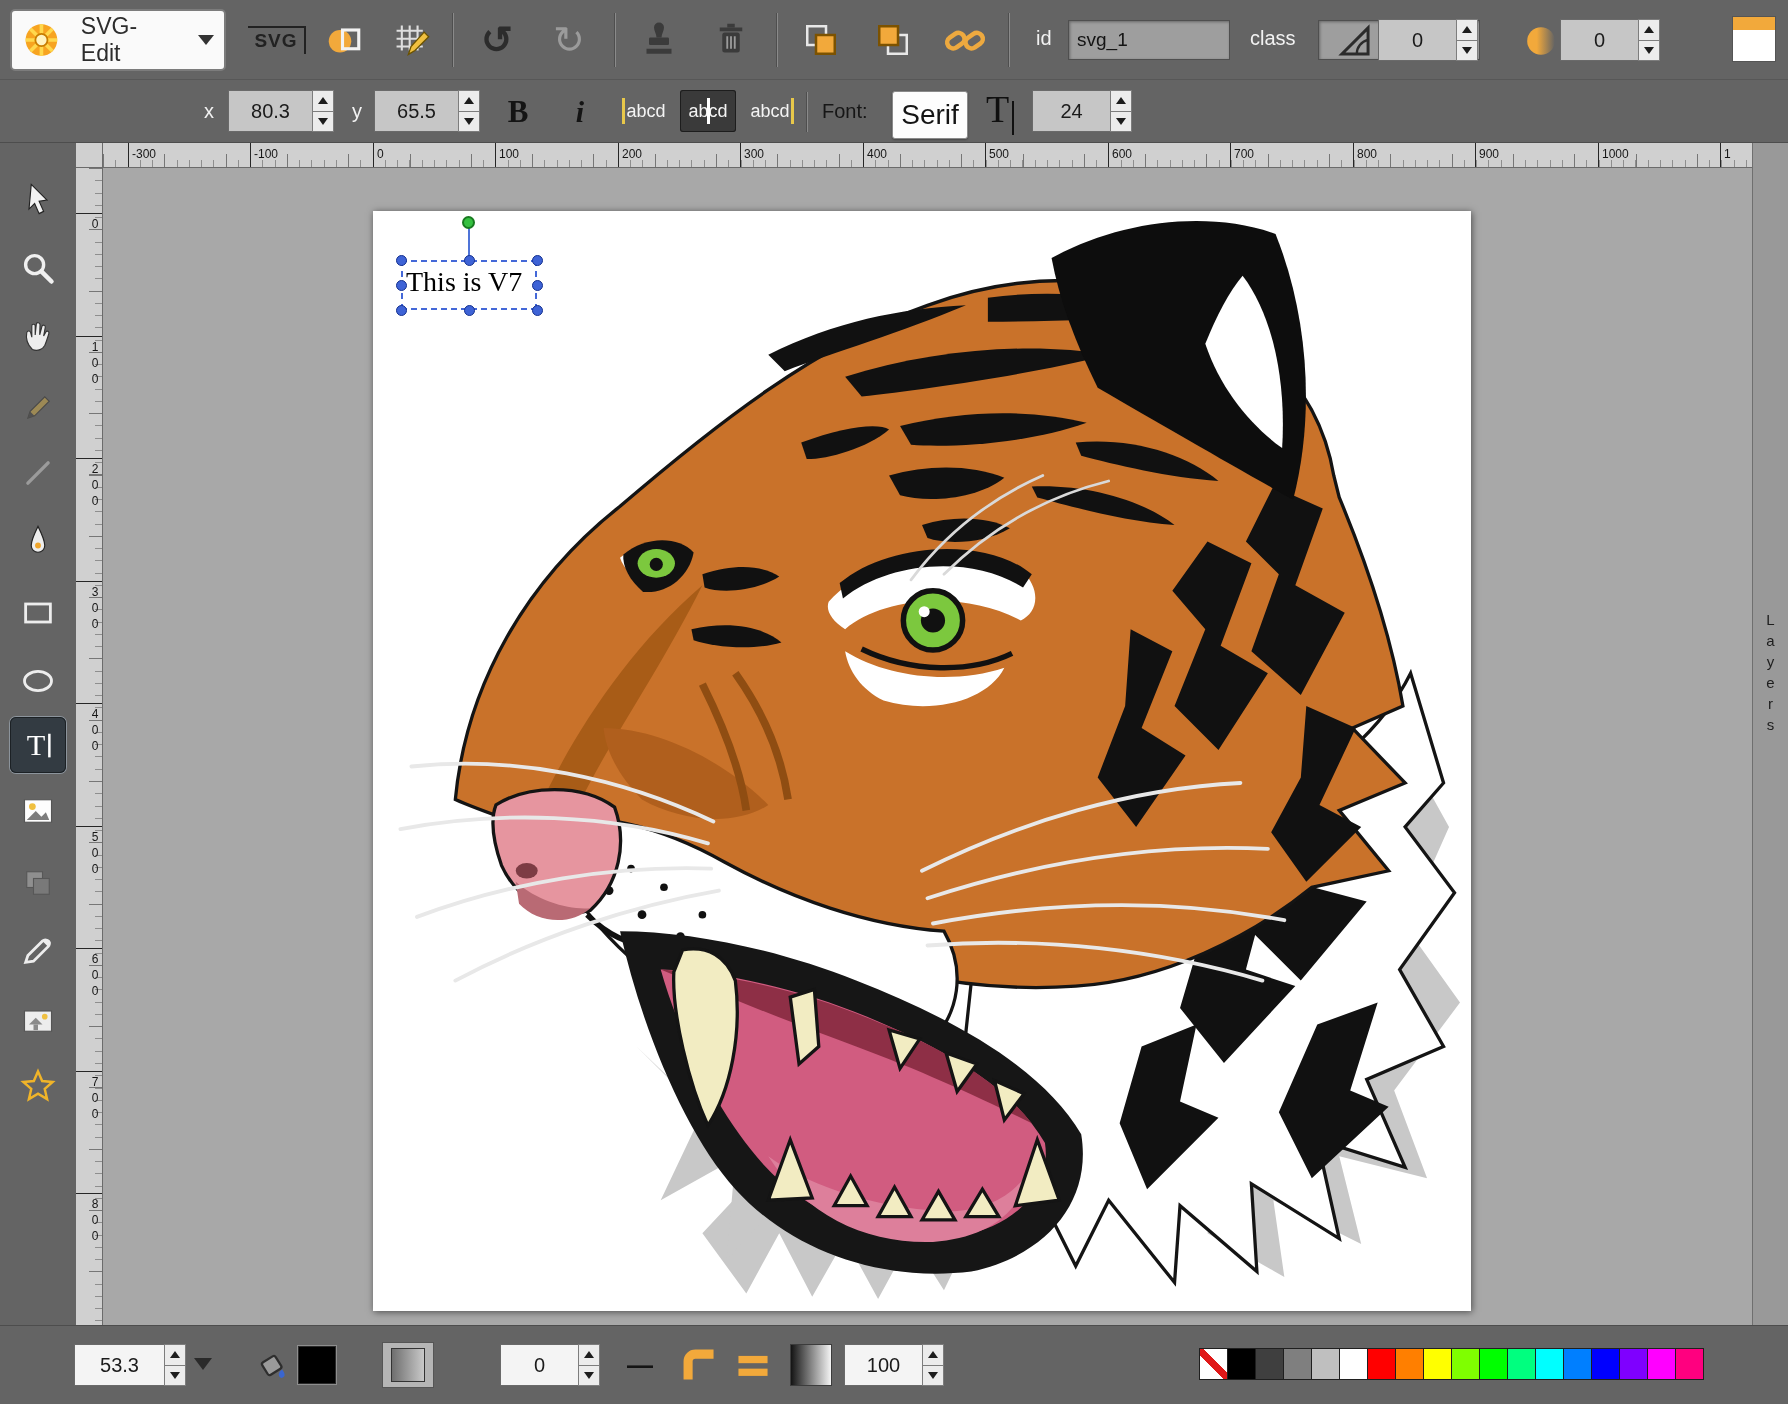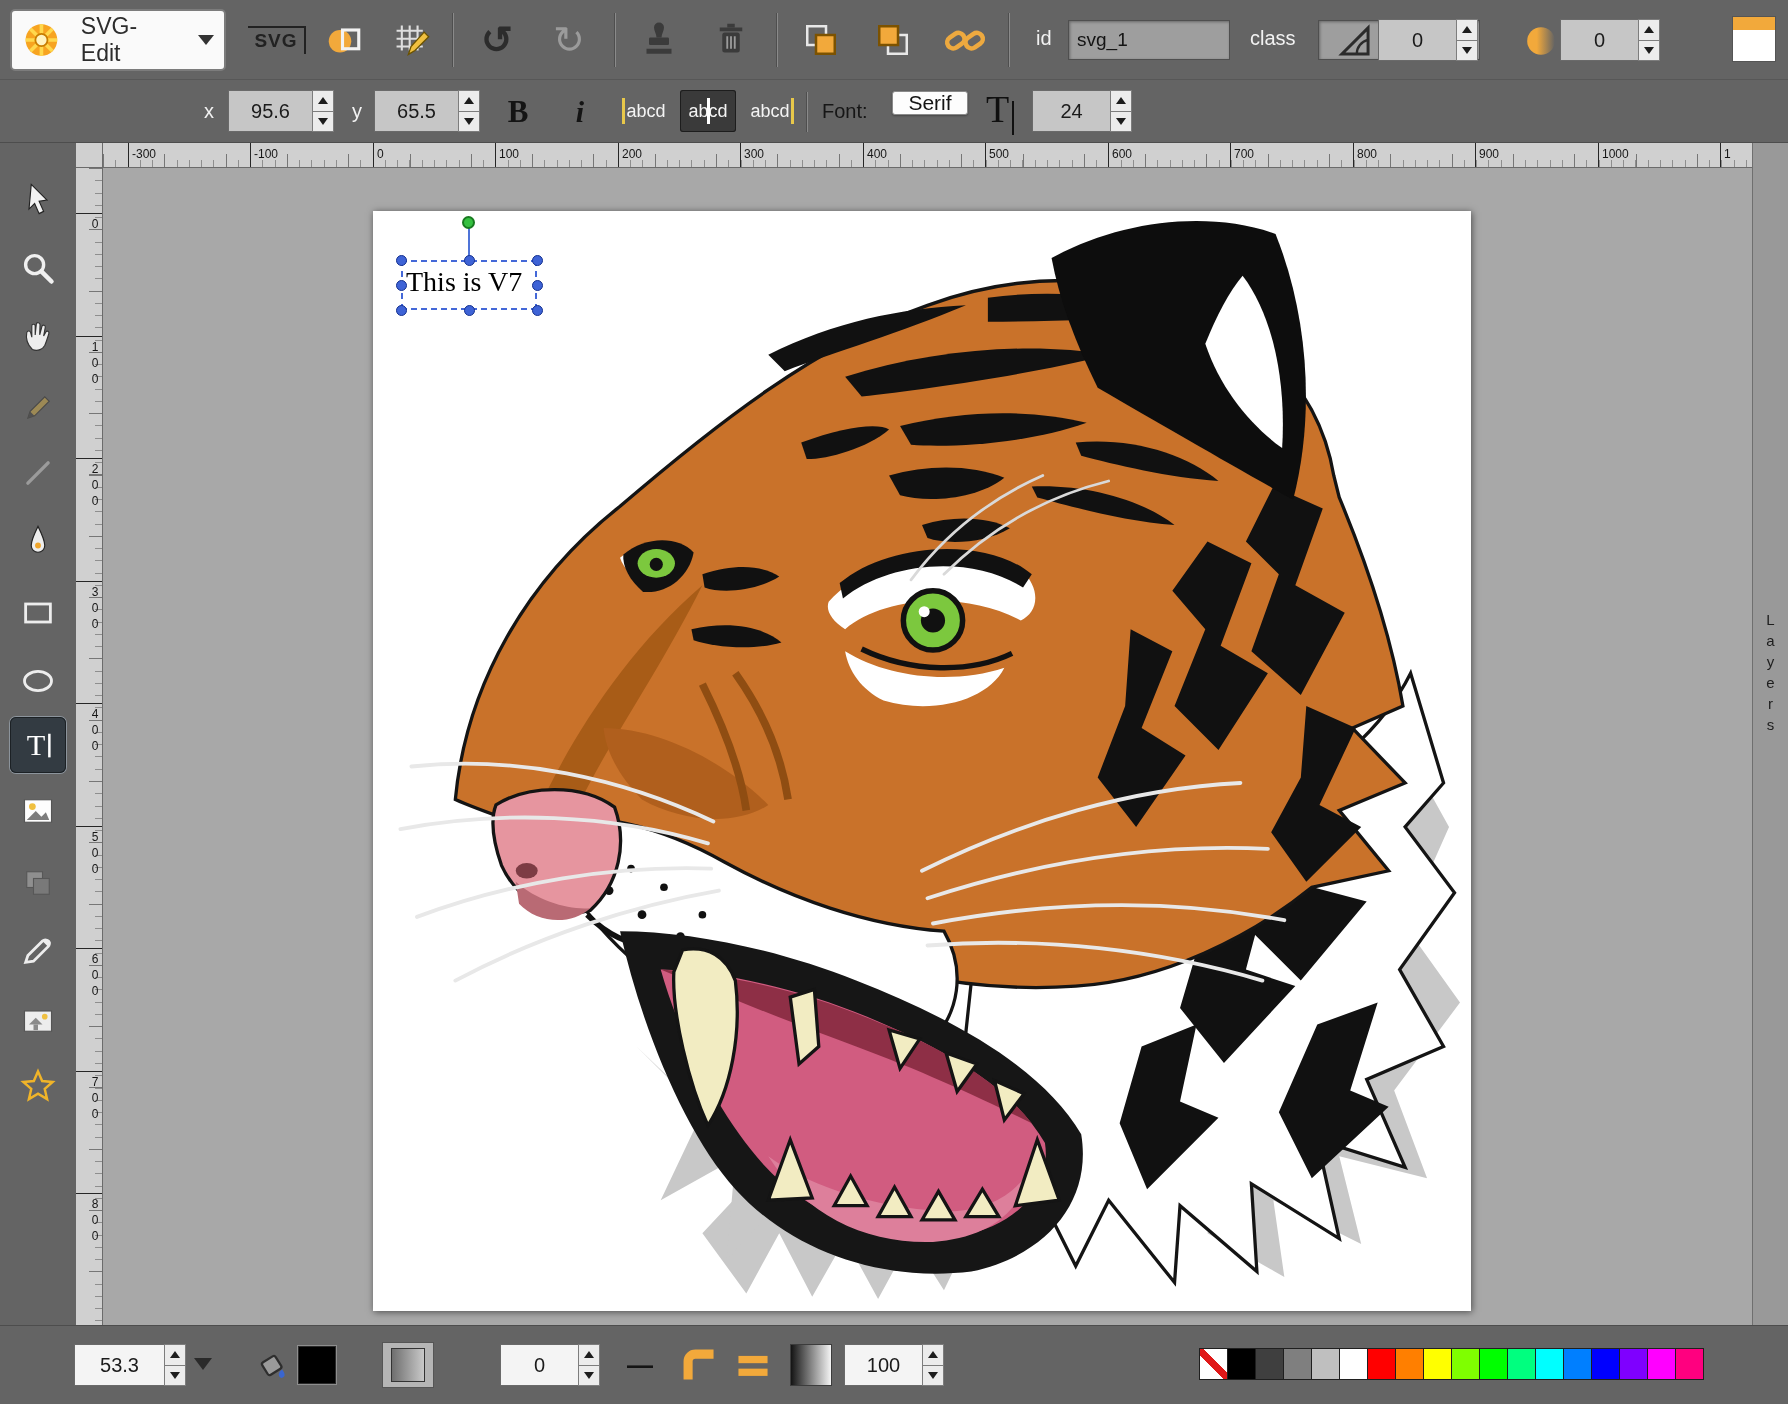--- a/index.html
+++ b/index.html
@@ -207,21 +207,21 @@
     </div>
 
     <div class="fs-swatch">
       <div class="top"></div>
     </div>
   </div>
 
   <div class="row2">
     <span class="tb-label" style="left:204px;top:20px">x</span>
     <div class="spin" style="left:228px;top:10px;width:106px">
-      <div class="spin-val">95.6</div>
+      <div class="spin-val">80.3</div>
       <div class="spin-btns">
         <div class="sb up"></div>
         <div class="sb dn"></div>
       </div>
     </div>
     <span class="tb-label" style="left:352px;top:20px">y</span>
     <div class="spin" style="left:374px;top:10px;width:106px">
       <div class="spin-val">65.5</div>
       <div class="spin-btns">
         <div class="sb up"></div>
@@ -245,21 +245,21 @@
       <span>abcd</span>
     </div>
     <div class="anchor-tile" style="left:742px">
       <span class="bar" style="right:4px"></span>
       <span>abcd</span>
     </div>
 
     <div class="sep2" style="left:806px"></div>
 
     <span class="tb-label dark" style="left:822px;top:20px">Font:</span>
-    <div class="btn-white" style="left:892px;top:11px;width:76px;height:24px;font-size:21px">Serif</div>
+    <div class="btn-white" style="left:892px;top:11px;width:76px;height:48px;font-size:28px">Serif</div>
 
     <div style="position:absolute;left:986px;top:10px">
       <span class="t-glyph">T</span><span class="t-cursor"></span>
     </div>
     <div class="spin" style="left:1032px;top:10px;width:100px">
       <div class="spin-val">24</div>
       <div class="spin-btns">
         <div class="sb up"></div>
         <div class="sb dn"></div>
       </div>

